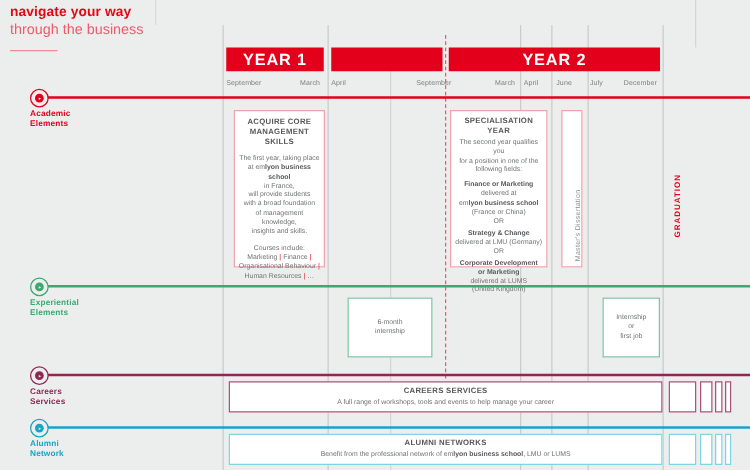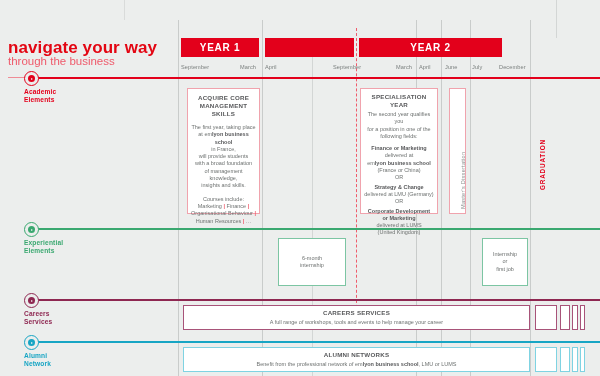--- a/index.html
+++ b/index.html
@@ -8,33 +8,33 @@
     background:#eceeed;
     font-family:"Liberation Sans", sans-serif;
     position:relative;
     overflow:hidden;
     -webkit-font-smoothing:antialiased;
   }
   .stage{position:absolute;left:0;top:0;width:600px;height:376px;}
 
   
   .hdr{position:absolute;left:8px;top:4px;width:160px;}
-  .hdr .l1{font-size:17px;font-weight:bold;color:#e30613;letter-spacing:.1px;line-height:13px;margin-top:37px;}
+  .hdr .l1{font-size:11px;font-weight:bold;color:#e30613;letter-spacing:.1px;line-height:13px;}
   .hdr .l2{font-size:11.5px;color:#ef5a6b;line-height:14px;}
   .hdr .rule{width:38px;height:1px;background:#ef8c96;margin-top:9px;}
   .hdr-divider{position:absolute;left:124px;top:0;width:1px;height:20px;background:#d9dbda;}
 
   
   .vline{position:absolute;width:1px;background:#c9cccb;}
   .vline.soft{background:#d3d6d5;}
   .dashed{position:absolute;width:0;border-left:1px dashed #ef5a6b;}
 
   
   .yearbar{position:absolute;height:19px;background:#e3001b;color:#fff;
-           font-size:10px;font-weight:bold;letter-spacing:.7px;
+           font-size:13px;font-weight:bold;letter-spacing:.7px;
            display:flex;align-items:center;justify-content:center;}
   .yearbar.blank{background:#e3001b;}
 
   
   .month{position:absolute;top:64px;font-size:5.6px;color:#7a7f7e;letter-spacing:.1px;white-space:nowrap;}
 
   
   .track{position:absolute;height:1.6px;}
 
   
@@ -87,21 +87,21 @@
   <div class="vline" style="left:416px;top:20px;height:356px;"></div>
   <div class="vline" style="left:441px;top:20px;height:356px;"></div>
   <div class="vline" style="left:470px;top:20px;height:356px;"></div>
   <div class="vline" style="left:530px;top:20px;height:356px;"></div>
   <div class="vline soft" style="left:556px;top:0px;height:38px;"></div>
 
   <div class="dashed" style="left:356px;top:28px;height:290px;"></div>
 
   <div class="yearbar" style="left:181px;top:38px;width:78px;">YEAR 1</div>
   <div class="yearbar blank" style="left:265px;top:38px;width:89px;"></div>
-  <div class="yearbar" style="left:359px;top:38px;width:143px;">YEAR 2</div>
+  <div class="yearbar" style="left:359px;top:38px;width:169px;">YEAR 2</div>
 
   <div class="month" style="left:181px;">September</div>
   <div class="month" style="left:240px;">March</div>
   <div class="month" style="left:265px;">April</div>
   <div class="month" style="left:333px;">September</div>
   <div class="month" style="left:396px;">March</div>
   <div class="month" style="left:419px;">April</div>
   <div class="month" style="left:445px;">June</div>
   <div class="month" style="left:472px;">July</div>
   <div class="month" style="left:499px;">December</div>

